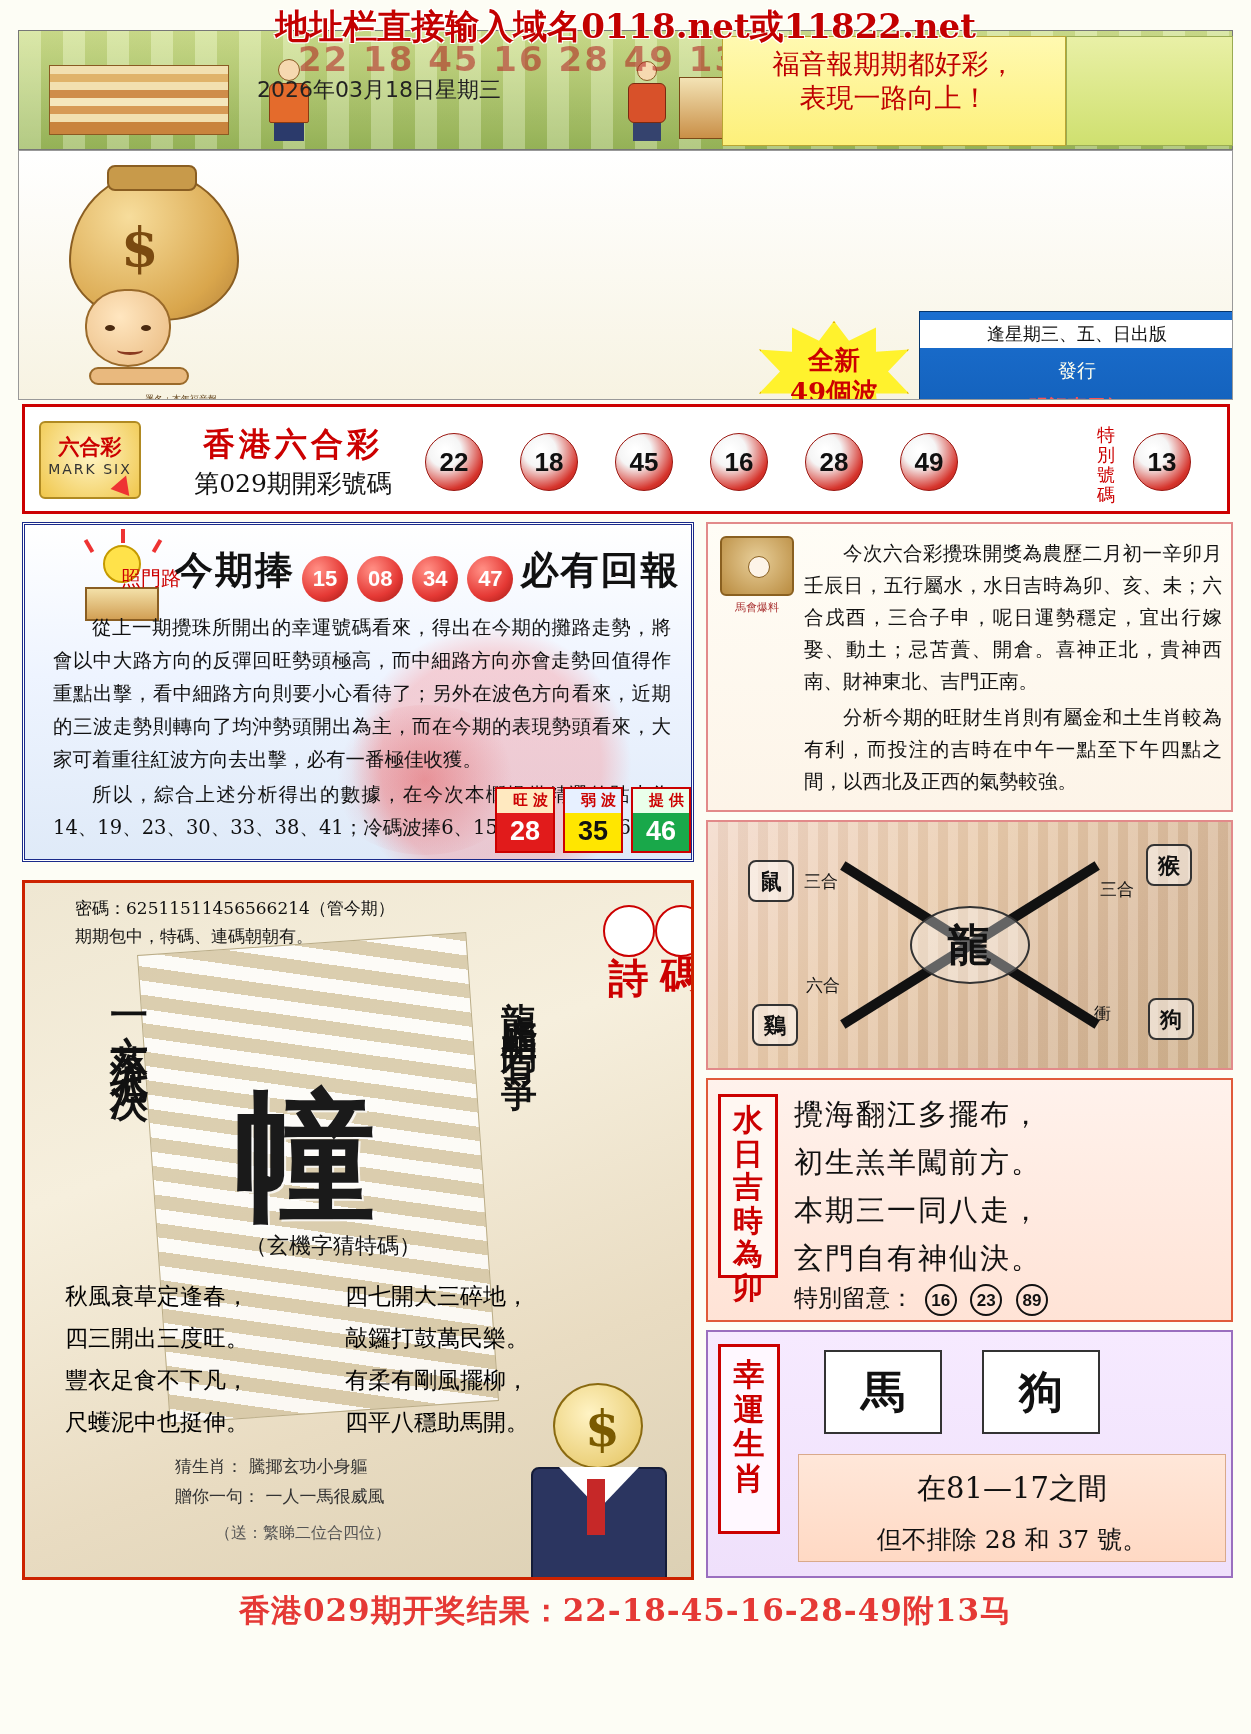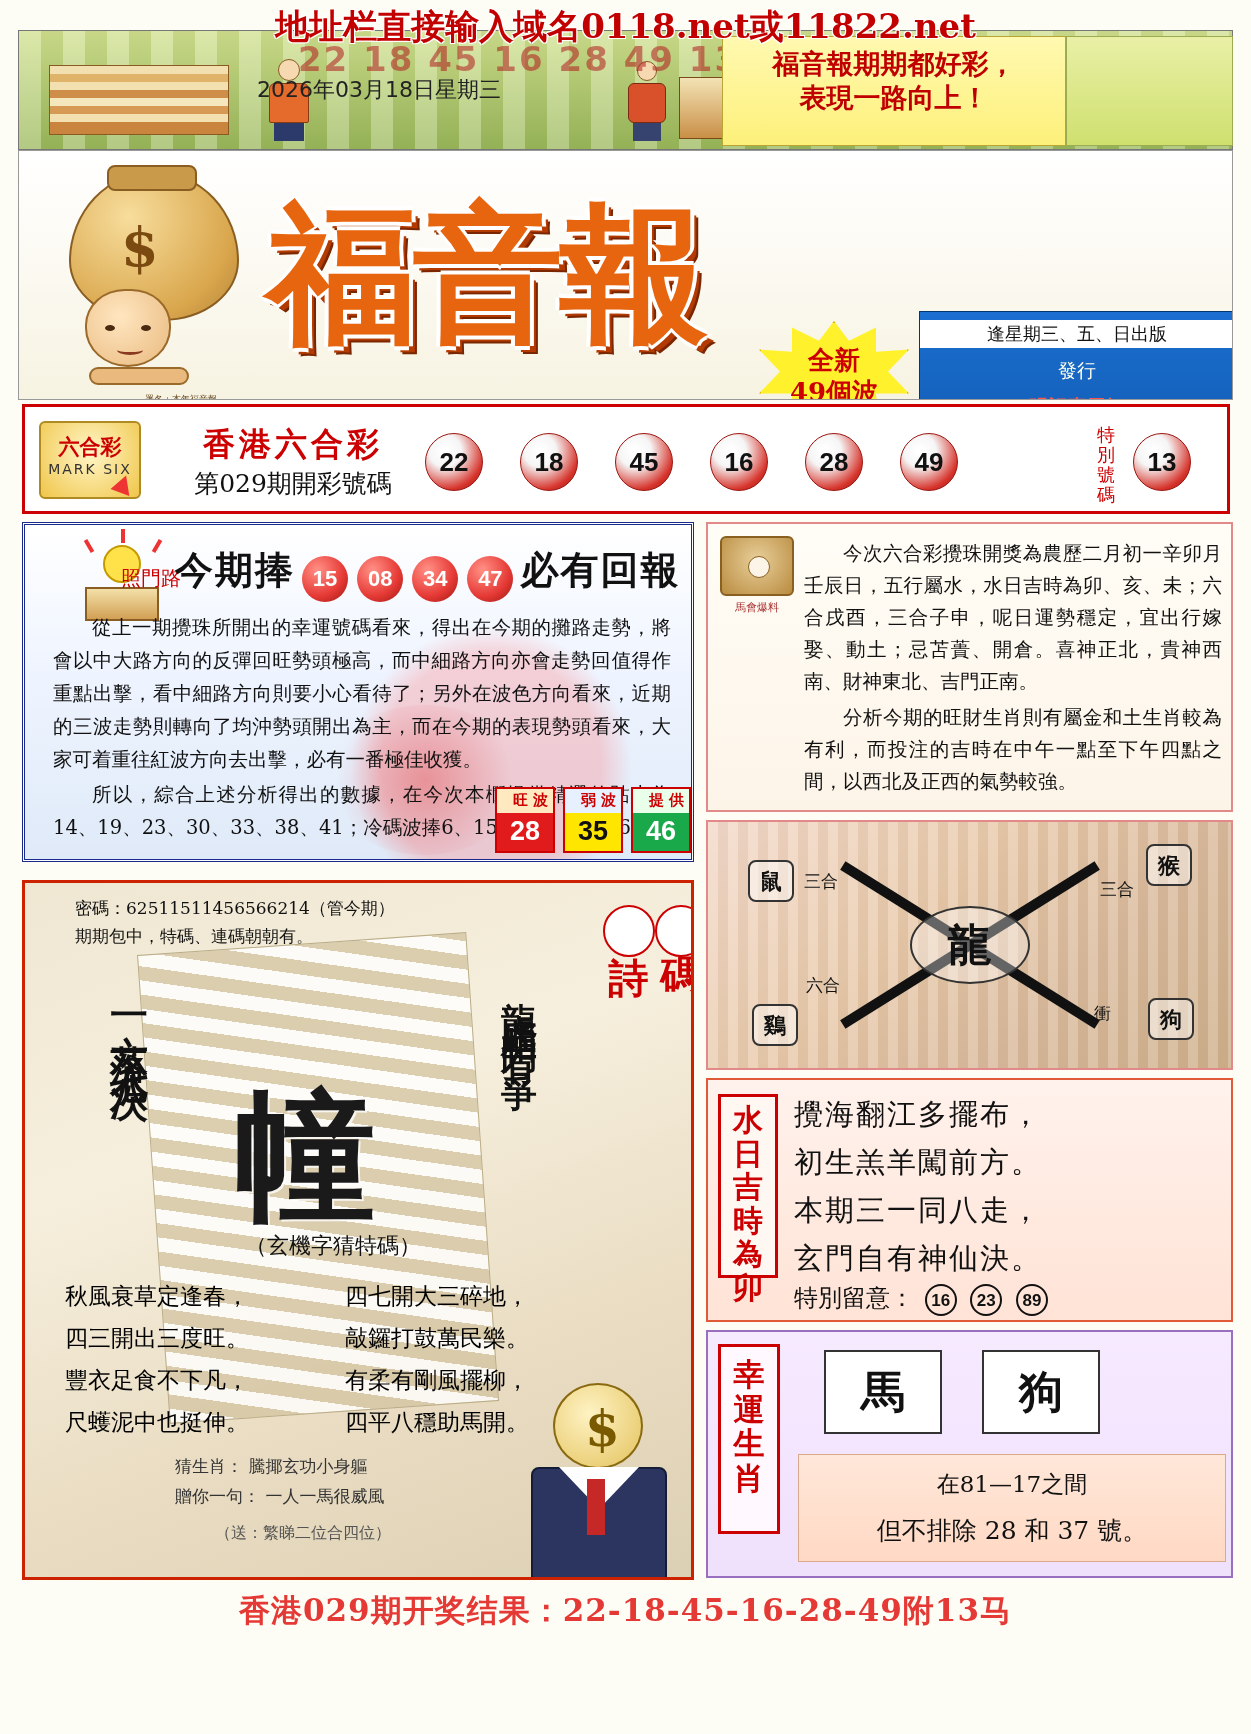--- a/index.html
+++ b/index.html
@@ -66,21 +66,21 @@
   }
 
   
   .promo {
     position:absolute; left:722px; top:36px; width:344px; height:110px;
     background:linear-gradient(180deg,#fff9b0,#fdf07a);
     border:1px solid #b9a534;
     text-align:center;
     color:#c00000;
     font-family:"DejaVu Serif", serif;
-    font-weight:bold;
+    font-weight:normal;
     font-size:27px;
     line-height:1.25;
     padding-top:10px;
     z-index:20;
   }
   .promo-right-fill {
     position:absolute; left:1066px; top:36px; width:167px; height:110px;
     background:linear-gradient(180deg,#e9f0a6,#cfe06f);
     border:1px solid #9aab52;
   }
@@ -333,21 +333,21 @@
     border:2px solid #333; background:#fff;
     text-align:center; line-height:80px; font-size:44px; font-weight:bold; color:#111;
     font-family:"DejaVu Serif", serif;
   }
   .lucky .range {
     position:absolute; left:90px; top:122px; width:428px; height:108px;
     background:linear-gradient(180deg,#ffe7d9,#ffd9c4);
     border:1px solid #d9a98a;
     text-align:center; color:#111; font-family:"DejaVu Serif", serif;
   }
-  .lucky .range .r1 { font-size:23px; margin-top:14px; }
+  .lucky .range .r1 { font-size:29px; margin-top:14px; }
   .lucky .range .r2 { font-size:25px; margin-top:14px; }
 
   
   .poem {
     position:absolute; left:22px; top:880px; width:672px; height:700px;
     border:3px solid #cc2200;
     background:linear-gradient(160deg,#efe7d2 0%, #f6efdd 35%, #e9dcc2 70%, #dcd0b4 100%);
     overflow:hidden;
   }
   .poem .paper-stack {
@@ -455,21 +455,20 @@
         <div class="face">
           <div class="eye l"></div>
           <div class="eye r"></div>
           <div class="mouth"></div>
         </div>
         <div class="feet"></div>
       </div>
       <div class="credit">署名：本年福音報</div>
     </div>
 
-    <div class="title-cn">福音報</div>
 
     <div class="burst">
       <div class="star"></div>
       <div class="t1">全新</div>
       <div class="t2">49個波</div>
     </div>
 
     <div class="blue-panel">
       <div class="pub">逢星期三、五、日出版</div>
       <div class="l">發行</div>

